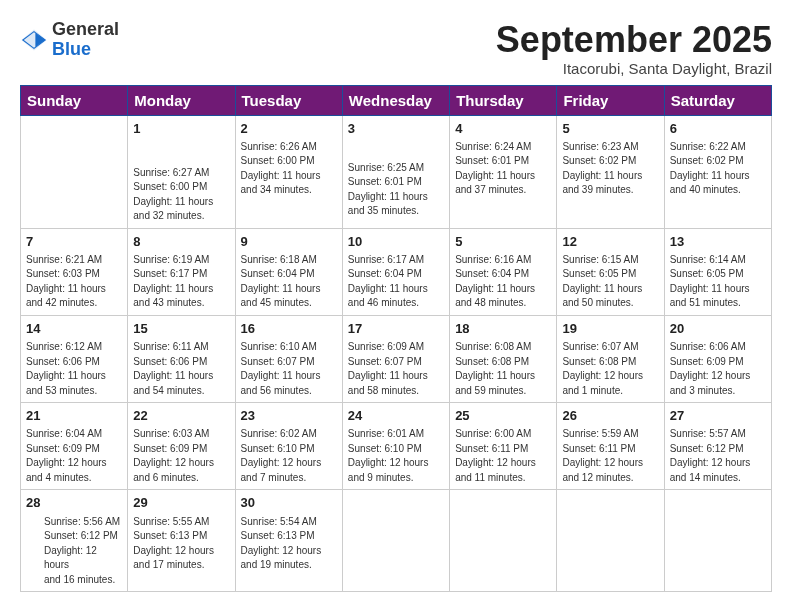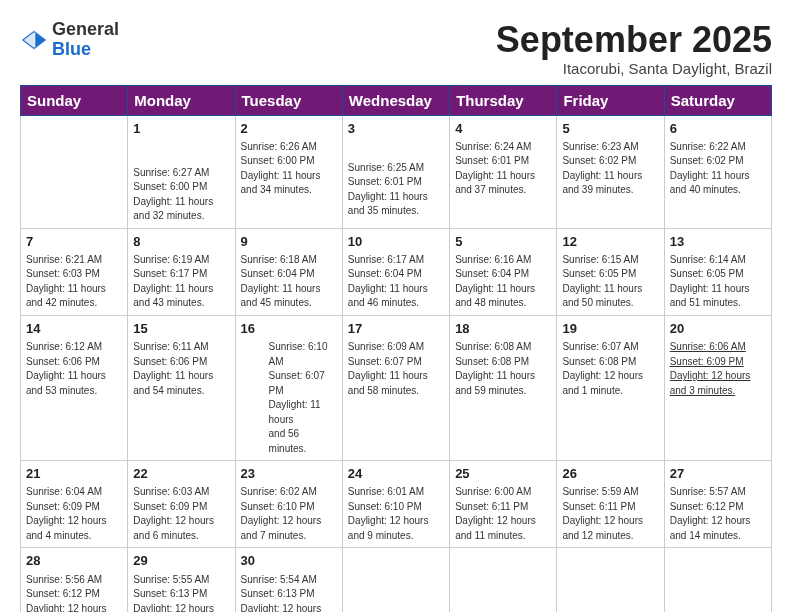--- a/index.html
+++ b/index.html
@@ -226,21 +226,21 @@
         </td>
         <td>
           <span class="day-number">15</span>
           <div class="day-info" style="white-space: pre-line;">Sunrise: 6:11 AM
 Sunset: 6:06 PM
 Daylight: 11 hours
 and 54 minutes.</div>
         </td>
         <td>
           <span class="day-number">16</span>
-          <div class="day-info" style="white-space: pre-line; margin-left: 28px;">Sunrise: 6:10 AM
+          <div class="day-info" style="white-space: pre-line;">Sunrise: 6:10 AM
 Sunset: 6:07 PM
 Daylight: 11 hours
 and 56 minutes.</div>
         </td>
         <td>
           <span class="day-number">17</span>
           <div class="day-info" style="white-space: pre-line;">Sunrise: 6:09 AM
 Sunset: 6:07 PM
 Daylight: 11 hours
 and 58 minutes.</div>
@@ -254,21 +254,21 @@
         </td>
         <td>
           <span class="day-number">19</span>
           <div class="day-info" style="white-space: pre-line;">Sunrise: 6:07 AM
 Sunset: 6:08 PM
 Daylight: 12 hours
 and 1 minute.</div>
         </td>
         <td>
           <span class="day-number">20</span>
-          <div class="day-info" style="white-space: pre-line; text-decoration: underline;">Sunrise: 6:06 AM
+          <div class="day-info" style="white-space: pre-line;">Sunrise: 6:06 AM
 Sunset: 6:09 PM
 Daylight: 12 hours
 and 3 minutes.</div>
         </td>
       </tr>
       <tr>
         <td>
           <span class="day-number">21</span>
           <div class="day-info" style="white-space: pre-line;">Sunrise: 6:04 AM
 Sunset: 6:09 PM
@@ -314,21 +314,21 @@
           <span class="day-number">27</span>
           <div class="day-info" style="white-space: pre-line;">Sunrise: 5:57 AM
 Sunset: 6:12 PM
 Daylight: 12 hours
 and 14 minutes.</div>
         </td>
       </tr>
       <tr>
         <td>
           <span class="day-number">28</span>
-          <div class="day-info" style="white-space: pre-line;">Sunrise: 5:56 AM
+          <div class="day-info" style="white-space: pre-line; margin-left: 18px;">Sunrise: 5:56 AM
 Sunset: 6:12 PM
 Daylight: 12 hours
 and 16 minutes.</div>
         </td>
         <td>
           <span class="day-number">29</span>
           <div class="day-info" style="white-space: pre-line;">Sunrise: 5:55 AM
 Sunset: 6:13 PM
 Daylight: 12 hours
 and 17 minutes.</div>

